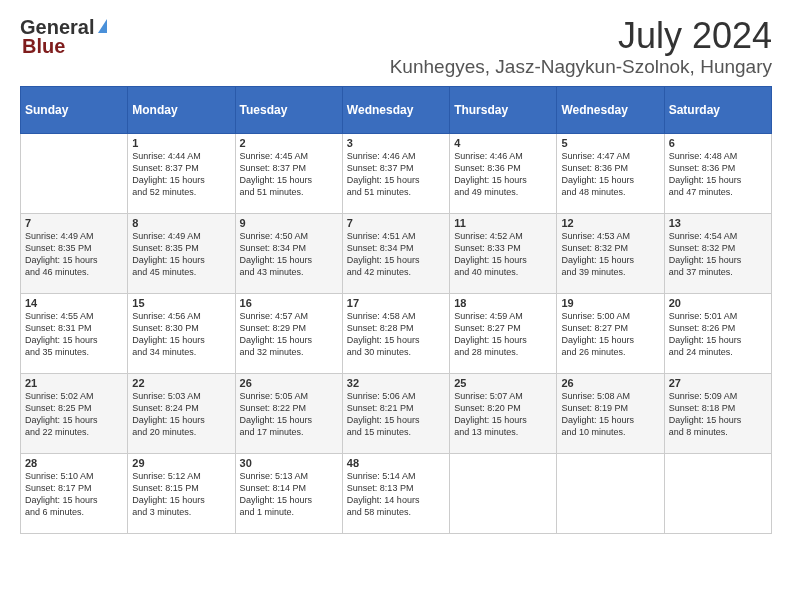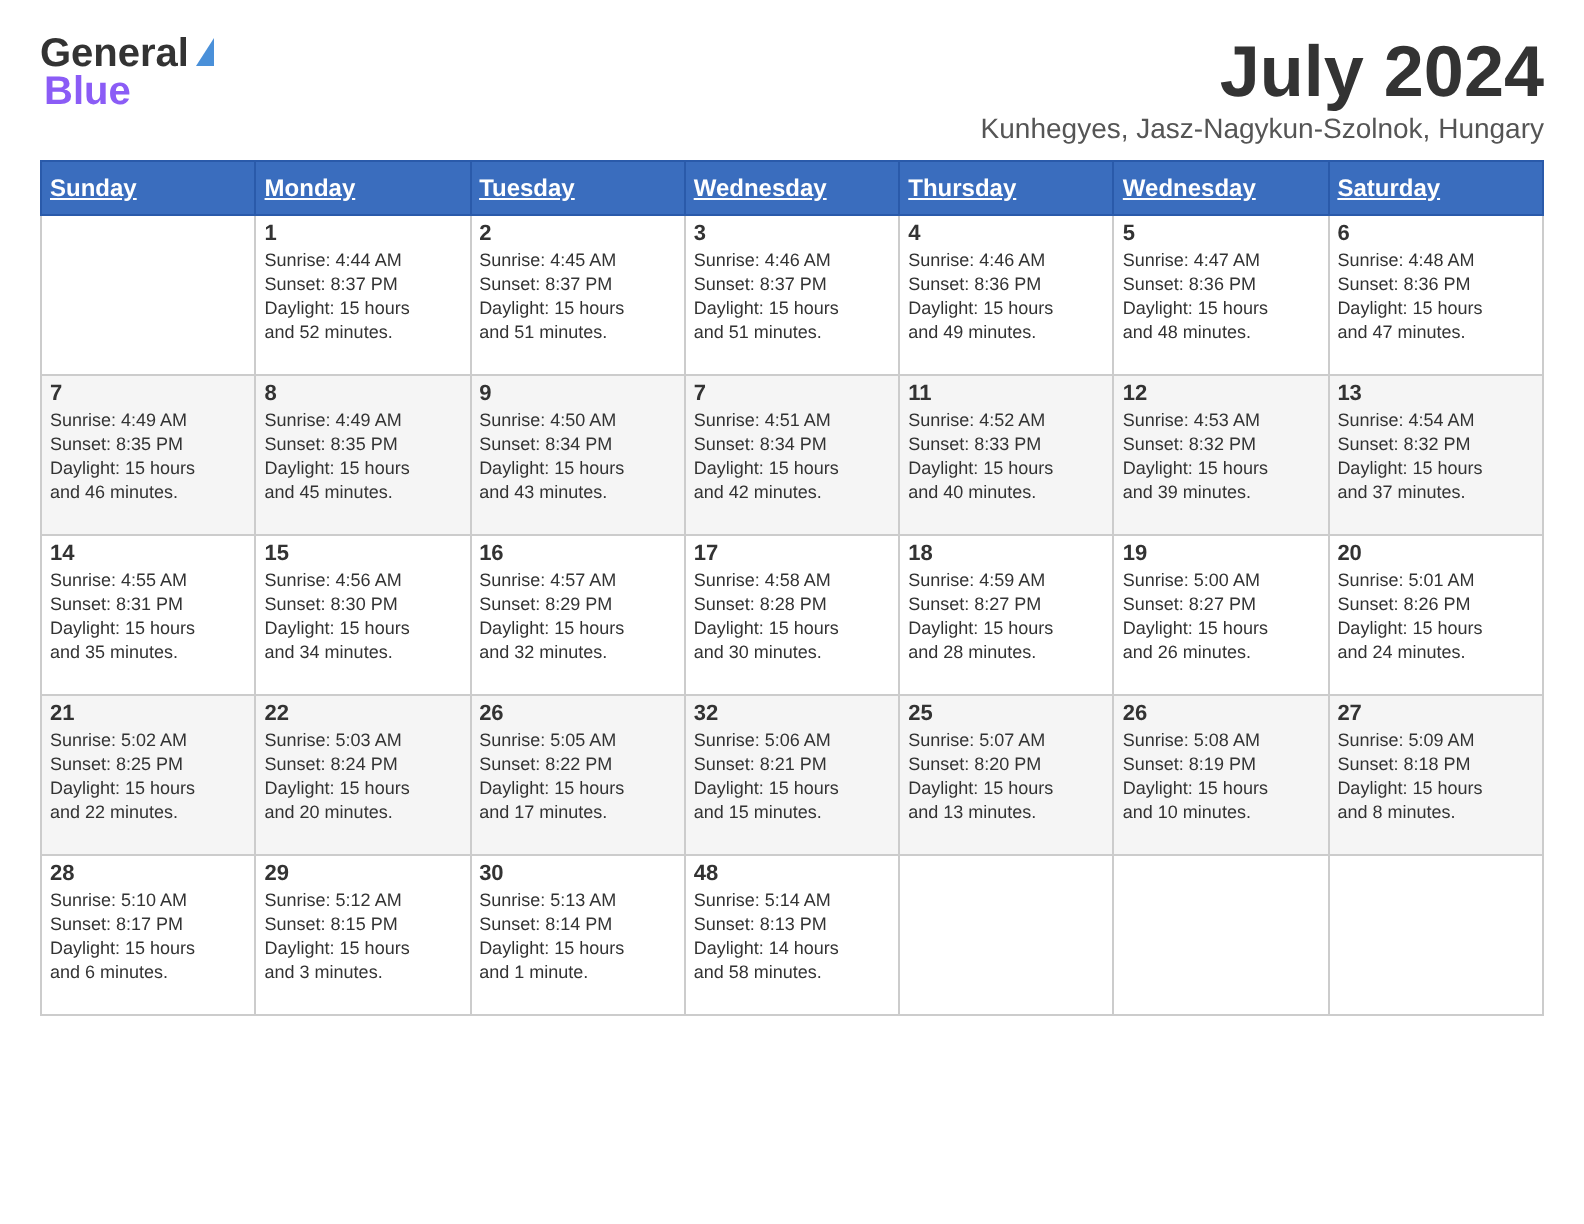--- a/index.html
+++ b/index.html
@@ -25,42 +25,41 @@
     .logo {
       display: flex;
       flex-direction: column;
       align-items: flex-start;
     }
     .title-section {
       text-align: right;
     }
     .month-title {
       font-size: 36px;
-      font-weight: bold;
+      font-weight: normal;
       color: #333;
       line-height: 1.1;
     }
     .location {
-      font-size: 14px;
+      font-size: 19px;
       color: #555;
     }
     .calendar {
       width: 100%;
       border-collapse: collapse;
       border: 1px solid #ccc;
     }
     .calendar th {
       background-color: #3a6dbe;
       color: #fff;
       font-size: 12px;
       font-weight: bold;
-      padding: 6px 4px;
+      padding: 16px 4px;
       text-align: left;
       border: 1px solid #2a5aaa;
-      text-decoration: underline;
     }
     .calendar td {
       width: calc(100% / 7);
       vertical-align: top;
       padding: 3px 4px;
       border: 1px solid #ccc;
       font-size: 9.5px;
       color: #333;
       background: #fff;
       height: 80px;
@@ -90,21 +89,21 @@
   <div class="header">
 
     <div class="logo">
       <div style="display:flex; align-items:center; gap:2px;">
         <span style="font-size:20px; font-weight:bold; color:#333; font-family:Arial;">
           <span style="color:#333;">General</span>
         </span>
 
         <span style="display:inline-block; width:0; height:0; border-left:9px solid transparent; border-right:0px solid transparent; border-bottom:14px solid #4a90d9; margin-left:2px; margin-top:-4px;"></span>
       </div>
-      <div style="font-size:20px; font-weight:bold; color:#8b5cf6; font-family:Arial; margin-top:-4px; margin-left:2px;">Blue</div>
+      <div style="font-size:20px; font-weight:bold; color:#7f1d1d; font-family:Arial; margin-top:-4px; margin-left:2px;">Blue</div>
     </div>
 
     <div class="title-section">
       <div class="month-title">July 2024</div>
       <div class="location">Kunhegyes, Jasz-Nagykun-Szolnok, Hungary</div>
     </div>
   </div>
 
   <table class="calendar">
     <thead>

